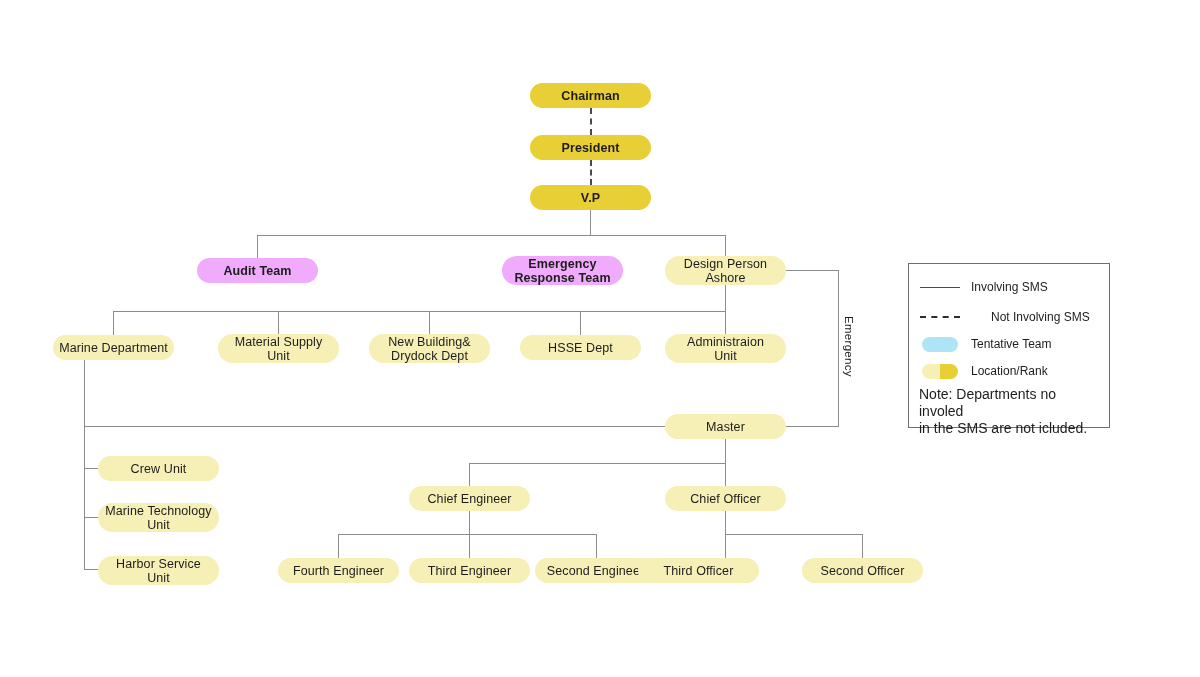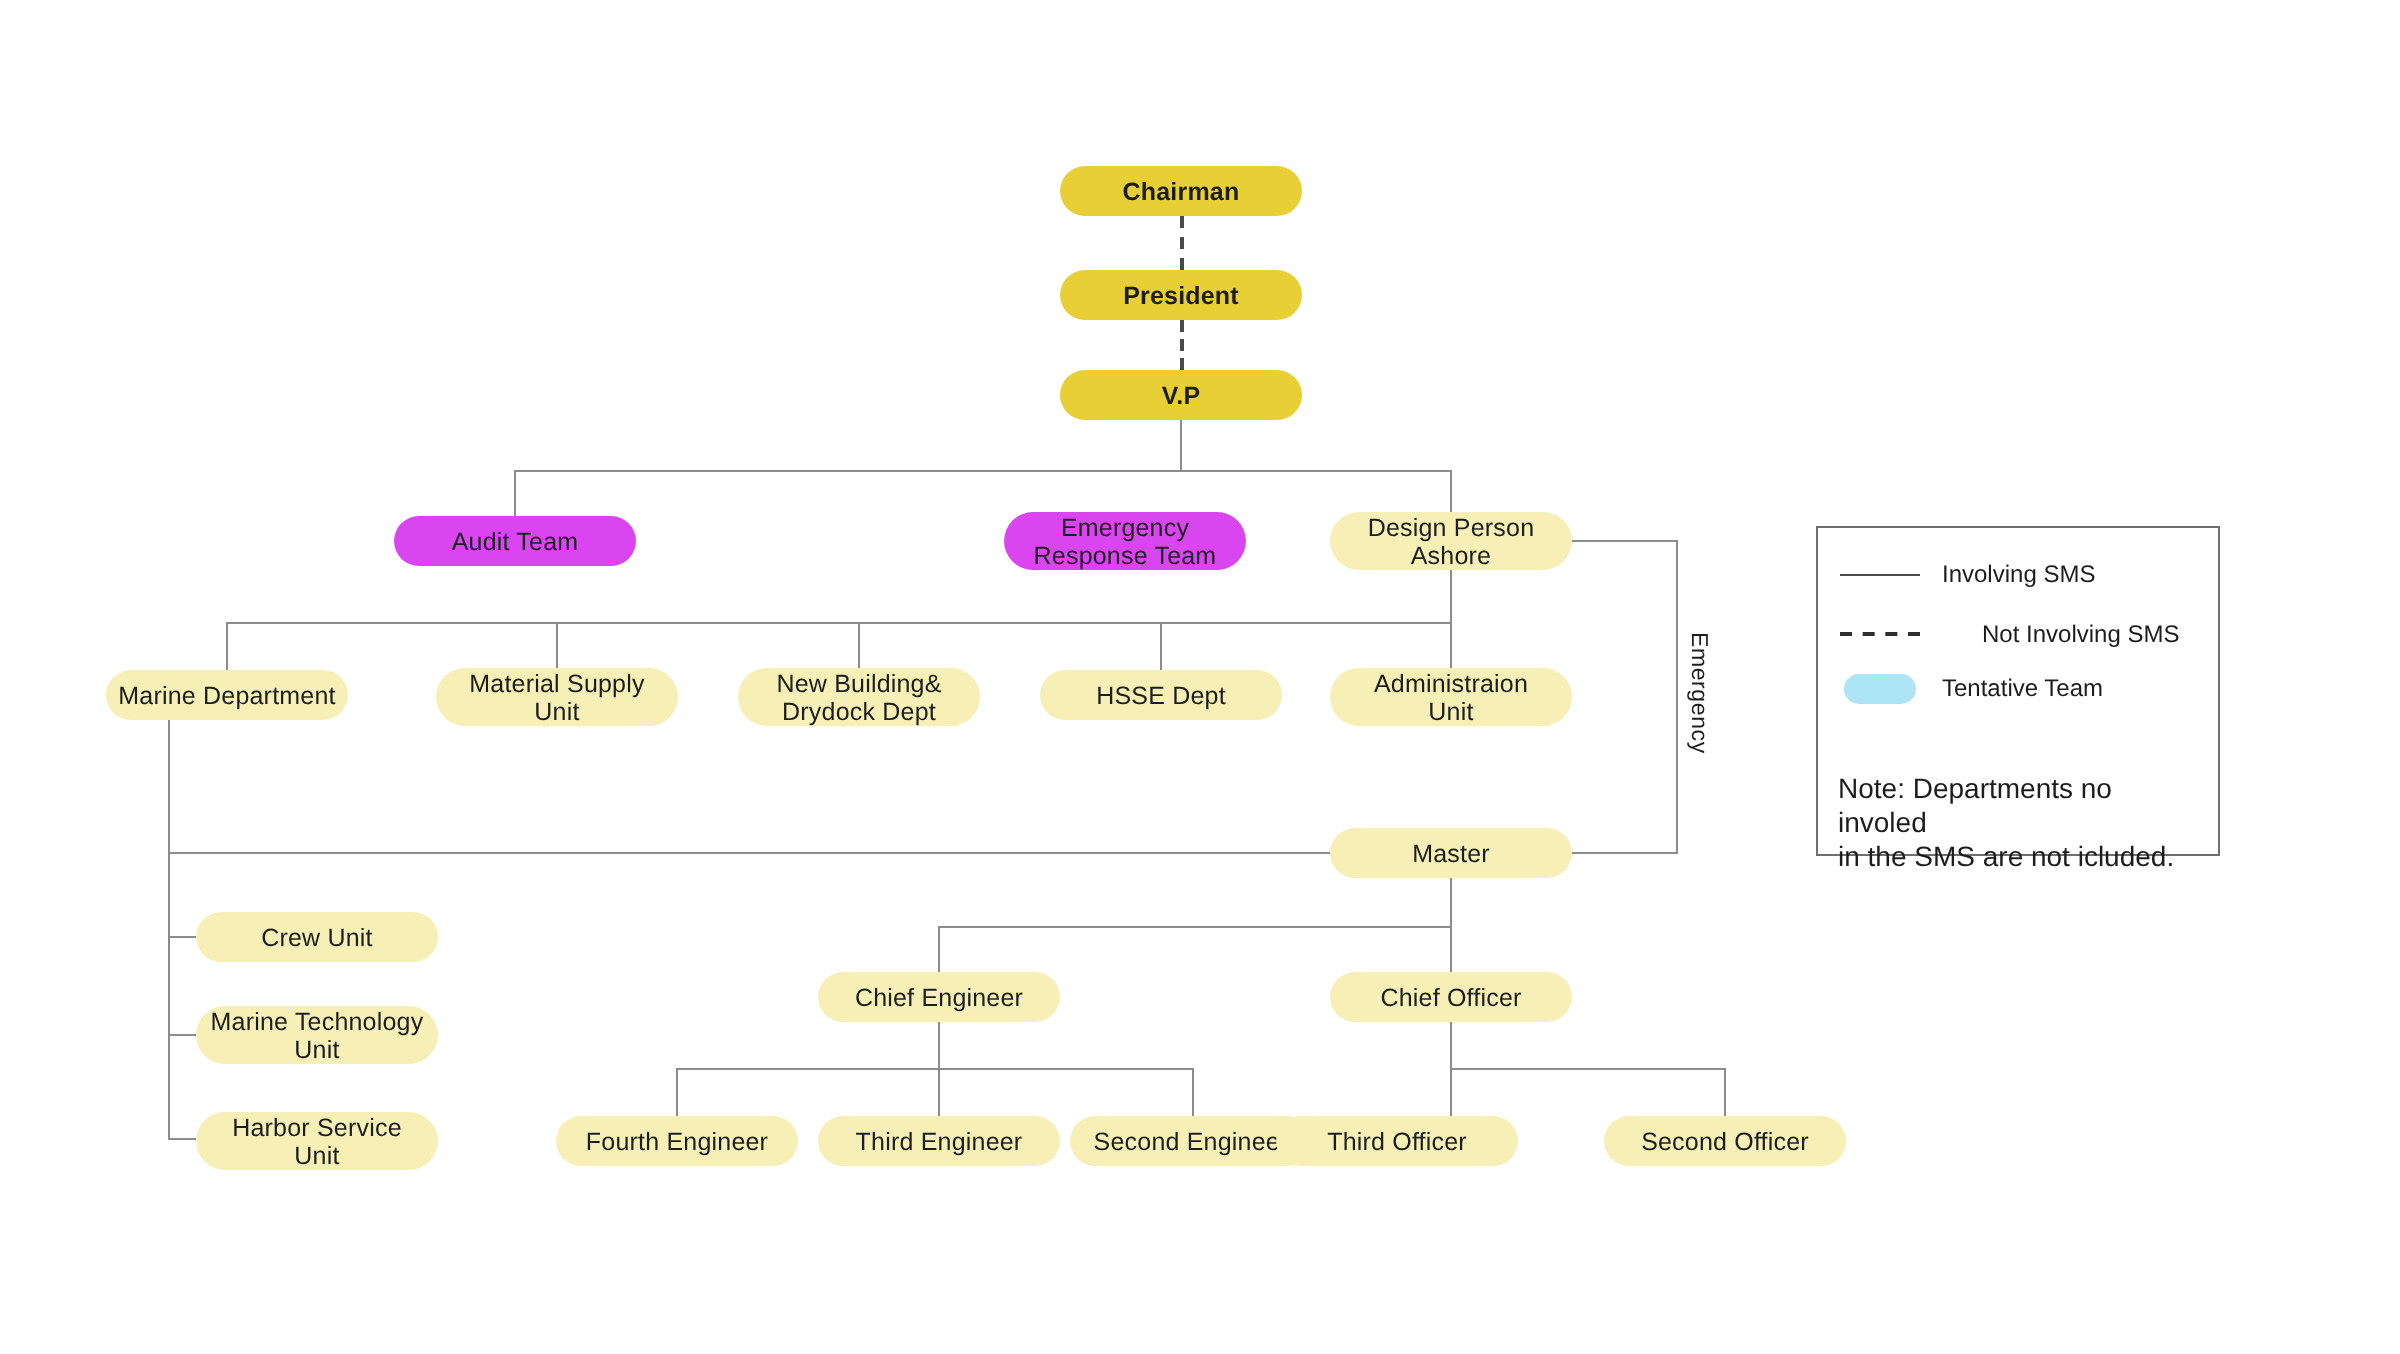--- a/index.html
+++ b/index.html
@@ -30,21 +30,21 @@
     font-size: 12.5px;
     line-height: 1.12;
     letter-spacing: .1px;
     color: #1d1d1d;
     padding: 0 6px;
     z-index: 3;
     white-space: pre-line;
   }
   .node.gold   { background: #e9cf36; font-weight: bold; }
   .node.pale   { background: #f6efb6; }
-  .node.blue   { background: #d946ef; }
+  .node.blue   { background: #f0abfc; font-weight: bold; }
 
   
   .ln {
     position: absolute;
     background: #8c8c8c;
     z-index: 1;
   }
   .ln.h { height: 1px; }
   .ln.v { width: 1px; }
   .dash {
@@ -227,18 +227,24 @@
       <span class="lg-text">Not Involving SMS</span>
     </div>
 
     <div class="lg-row" style="top:69px;">
       <span class="lg-sample">
           <span class="swatch-blue"></span>
         </span>
       <span class="lg-text">Tentative Team</span>
     </div>
 
+    <div class="lg-row" style="top:96px;">
+      <span class="lg-sample">
+          <span class="swatch-twotone"></span>
+        </span>
+      <span class="lg-text">Location/Rank</span>
+    </div>
 
     <div id="legend-note">Note: Departments no involed
 in the SMS are not icluded.</div>
   </div>
 
 </div>
 
 </body></html>

